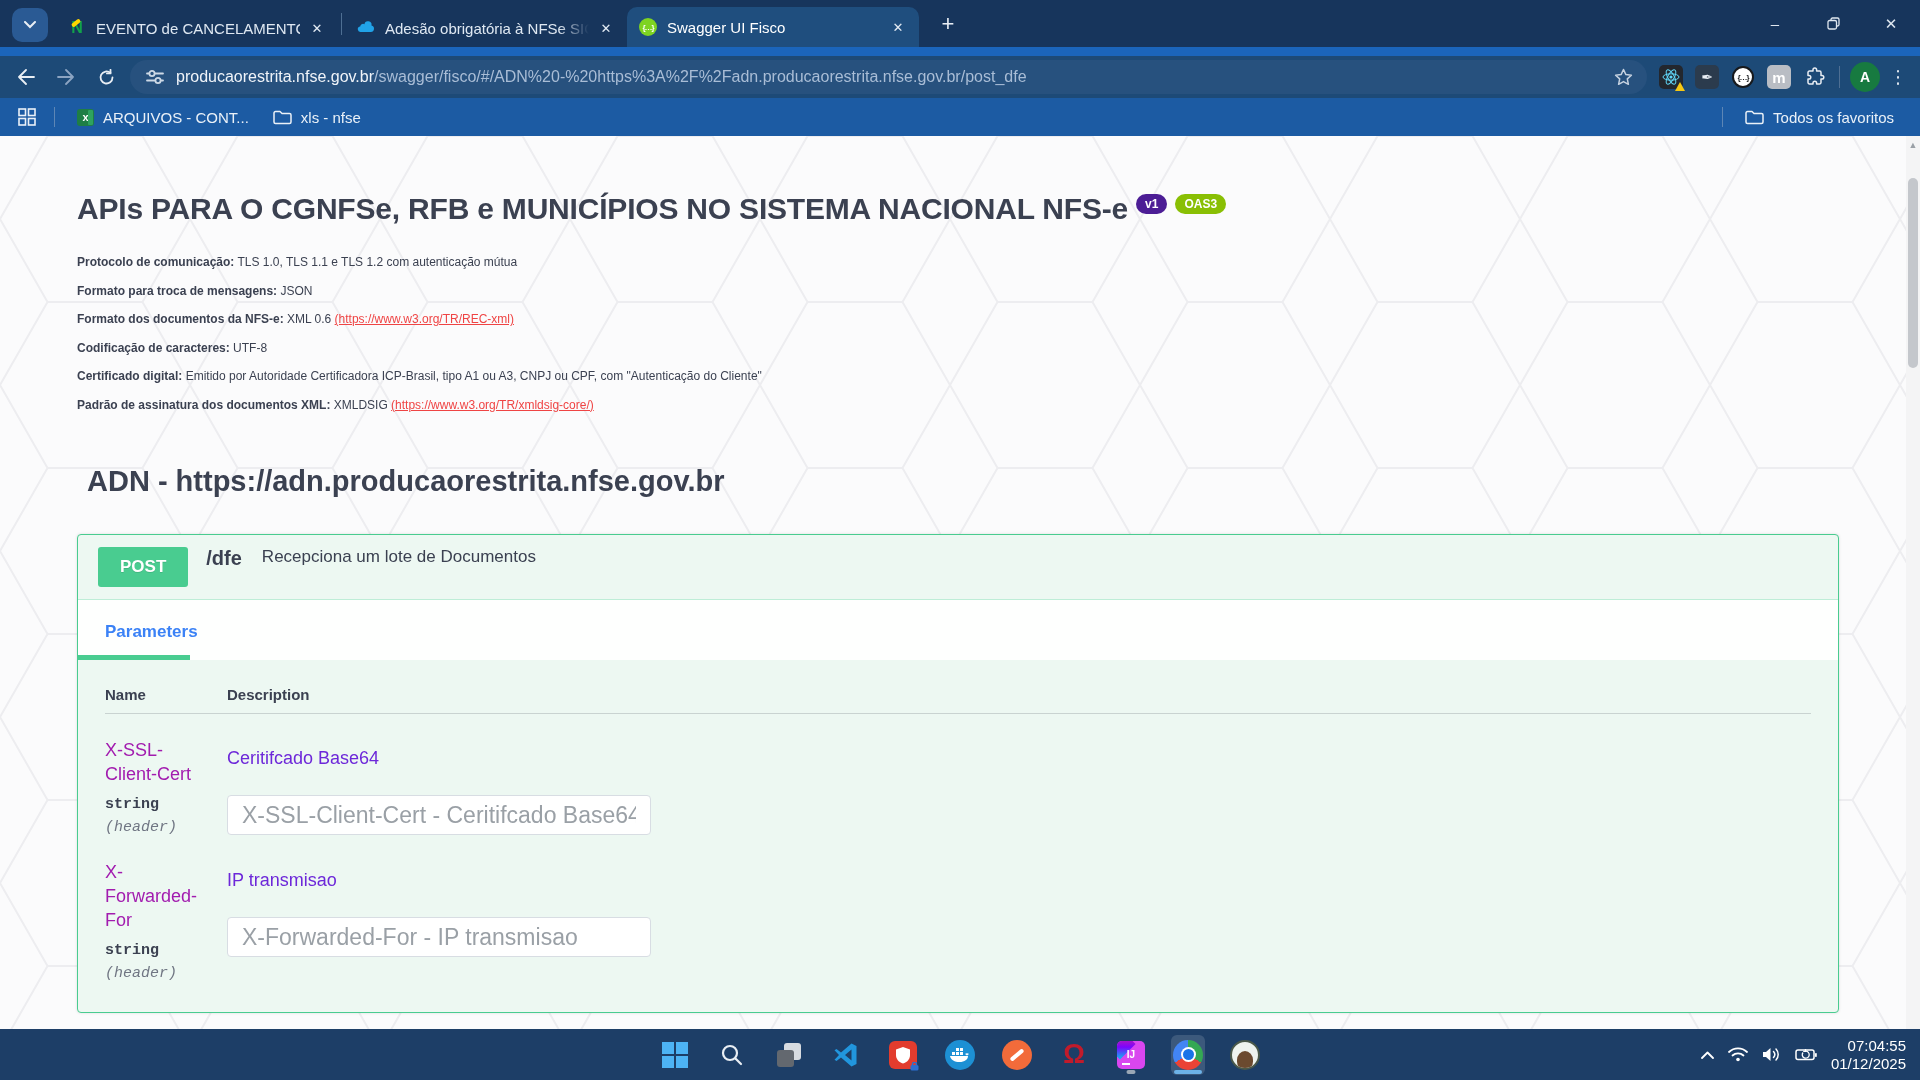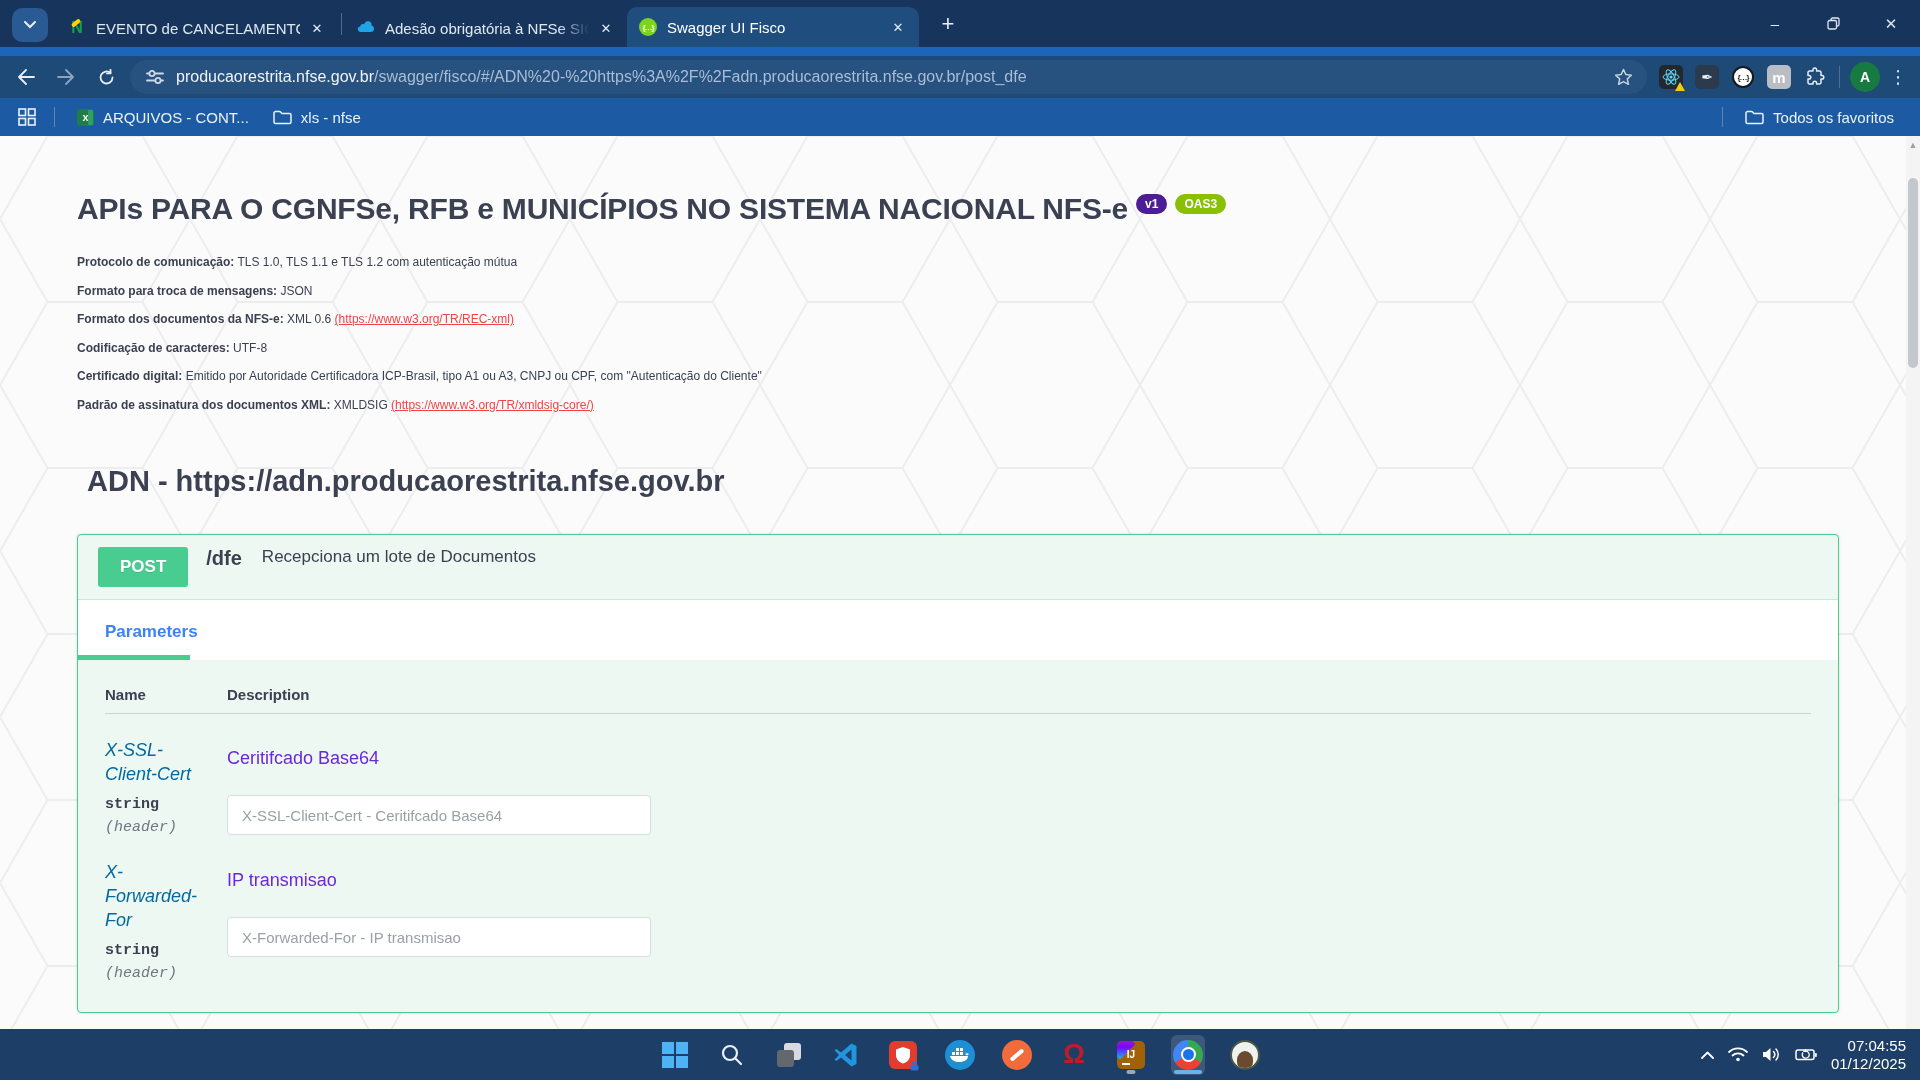--- a/index.html
+++ b/index.html
@@ -95,26 +95,26 @@
 
   .section-header { background:rgba(255,255,255,.92); padding:22px 27px 18px 27px; position:relative;
                     border-top:1px solid rgba(73,204,144,.35); }
   .section-header .tab-label { font-size:17px; font-weight:bold; color:#3b82f6; }
   .tab-underline { position:absolute; left:0; bottom:0; width:112px; height:5px; background:#49cc90; }
 
   .params { padding:26px 27px 30px 27px; }
   .param-headrow { display:grid; grid-template-columns:122px 1fr; font-size:15px; font-weight:bold;
                    padding-bottom:10px; border-bottom:1px solid rgba(59,65,81,.2); }
   .param-row { display:grid; grid-template-columns:122px 1fr; padding-top:24px; }
-  .p-name { font-size:18px; color:#0369a1; width:104px; line-height:24px;font-style:italic; }
+  .p-name { font-size:18px; color:#a21caf; width:104px; line-height:24px; }
   .p-type { font-family:"Liberation Mono",monospace; font-size:15px; font-weight:bold; margin-top:10px; color:#3b4151; }
   .p-in { font-family:"Liberation Mono",monospace; font-size:15px; font-style:italic; color:#707683; margin-top:6px; }
   .p-desc { font-size:18px; color:#6d28d9; padding-top:10px; }
   .p-input { margin-top:26px; width:424px; height:40px; border:1px solid #d8dde3; border-radius:4px;
-             background:#fff; font-size:15px; padding:0 14px; color:#3b4151; font-family:"Liberation Sans",sans-serif; }
+             background:#fff; font-size:23px; padding:0 14px; color:#3b4151; font-family:"Liberation Sans",sans-serif; }
   .p-input::placeholder { color:#9aa0a6; }
 
   
   .c-scrollbar { position:absolute; right:0; top:0; width:14px; height:100%; background:#f4f4f5; z-index:2; }
   .c-thumb { position:absolute; top:42px; left:2px; width:10px; height:190px; background:#c4c7cc; border-radius:6px; }
   .c-up { position:absolute; top:4px; left:0; width:14px; text-align:center; color:#9aa0a6; font-size:9px; }
 
   
   .taskbar { height:51px; background:#1d3e67; display:flex; align-items:center; position:relative; }
   .tb-center { position:absolute; left:50%; transform:translateX(-50%); display:flex; align-items:center; gap:23px; }
@@ -128,21 +128,21 @@
   .win-logo span { background:#4db3f4; }
   .taskview { position:relative; width:24px; height:24px; }
   .taskview .b1 { position:absolute; right:0; top:0; width:17px; height:17px; background:#d7dbe0; border-radius:3px; }
   .taskview .b2 { position:absolute; left:0; bottom:0; width:17px; height:17px; background:#63686f; border-radius:3px; }
   .shield-app { width:28px; height:28px; background:#e23c2e; border-radius:6px; display:flex; align-items:center; justify-content:center; position:relative; }
   .docker-app { width:30px; height:30px; background:#1d90d4; border-radius:50%; display:flex; align-items:center; justify-content:center; }
   .postman-app { width:30px; height:30px; background:#f26b3a; border-radius:50%; position:relative; }
   .postman-app::after { content:""; position:absolute; left:7px; top:13px; width:16px; height:4px; background:#fff;
                         border-radius:2px; transform:rotate(-40deg); }
   .omega-app { color:#c11b2b; font-size:27px; font-weight:bold; line-height:1; }
-  .idea-app { width:28px; height:28px; background:#a16207; border-radius:5px; position:relative; overflow:hidden;
+  .idea-app { width:28px; height:28px; background:#d946ef; border-radius:5px; position:relative; overflow:hidden;
               display:flex; align-items:center; justify-content:center; }
   .idea-app::before { content:""; position:absolute; left:-8px; top:-8px; width:22px; height:22px;
                       background:linear-gradient(135deg,#fe315d,#7a04ff 60%,#07c3f2); transform:rotate(45deg); }
   .idea-app .ij { position:relative; color:#fff; font-size:10px; font-weight:bold; }
   .idea-app .bar { position:absolute; left:5px; bottom:4px; width:8px; height:2px; background:#fff; }
   .chrome-app { width:30px; height:30px; border-radius:50%;
                 background:conic-gradient(from 120deg,#ea4335 0 120deg,#4285f4 0 240deg,#34a853 0 360deg);
                 display:flex; align-items:center; justify-content:center; }
   .chrome-app .ring { width:15px; height:15px; background:#fff; border-radius:50%; display:flex; align-items:center; justify-content:center; }
   .chrome-app .core { width:11px; height:11px; background:#1a73e8; border-radius:50%; }

